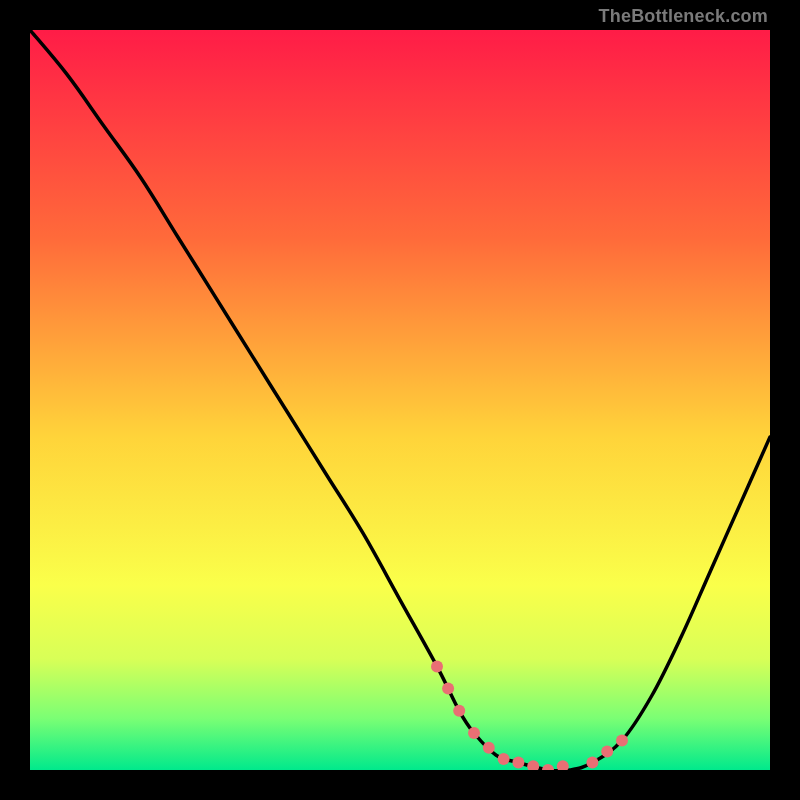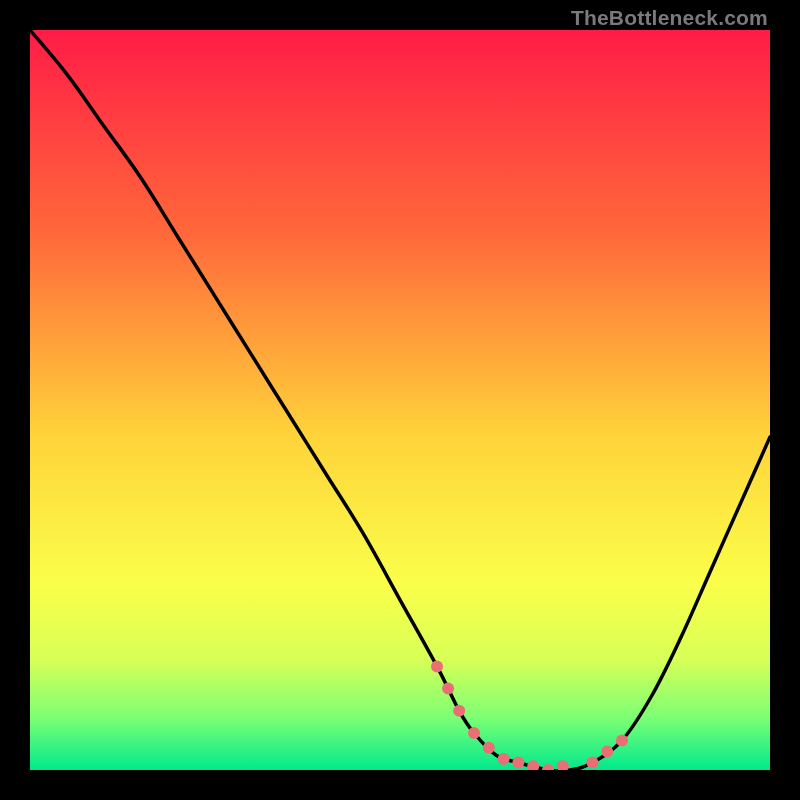--- a/index.html
+++ b/index.html
@@ -23,21 +23,21 @@
     left: 0;
     top: 0;
     width: 100%;
     height: 100%;
   }
   .attribution {
     position: absolute;
     top: 6px;
     right: 32px;
     font-family: Arial, Helvetica, sans-serif;
-    font-size: 21px;
+    font-size: 18px;
     font-weight: bold;
     color: #7a7a7a;
     letter-spacing: 0.2px;
   }
   svg.plot {
     position: absolute;
     left: 0;
     top: 0;
     width: 100%;
     height: 100%;

